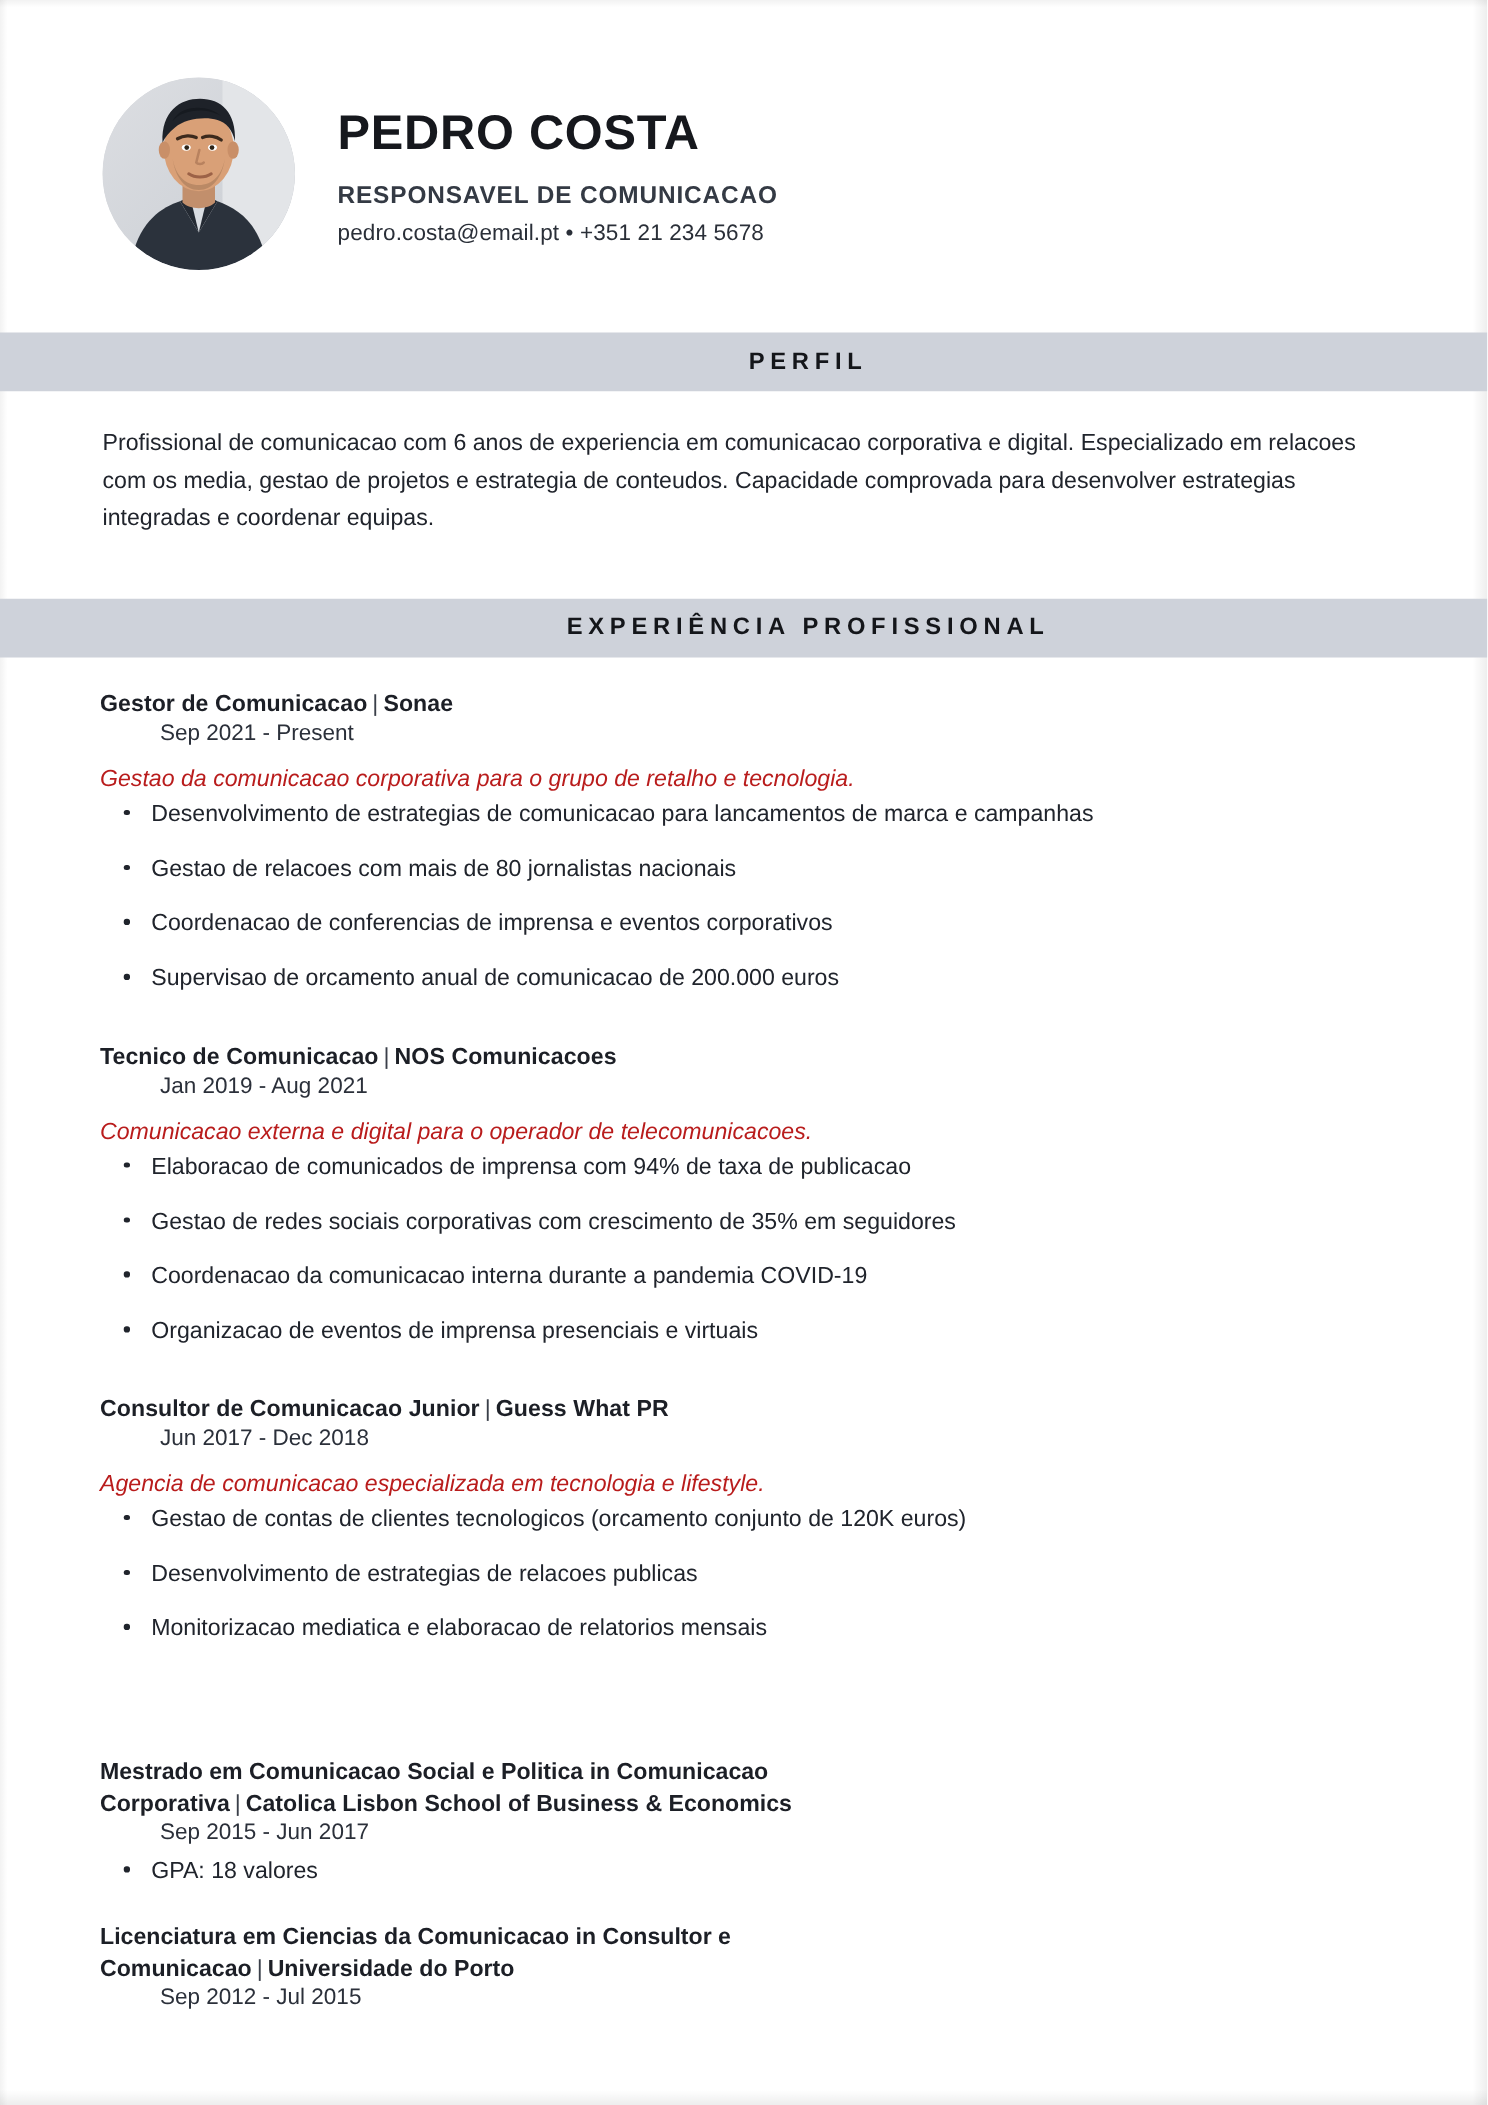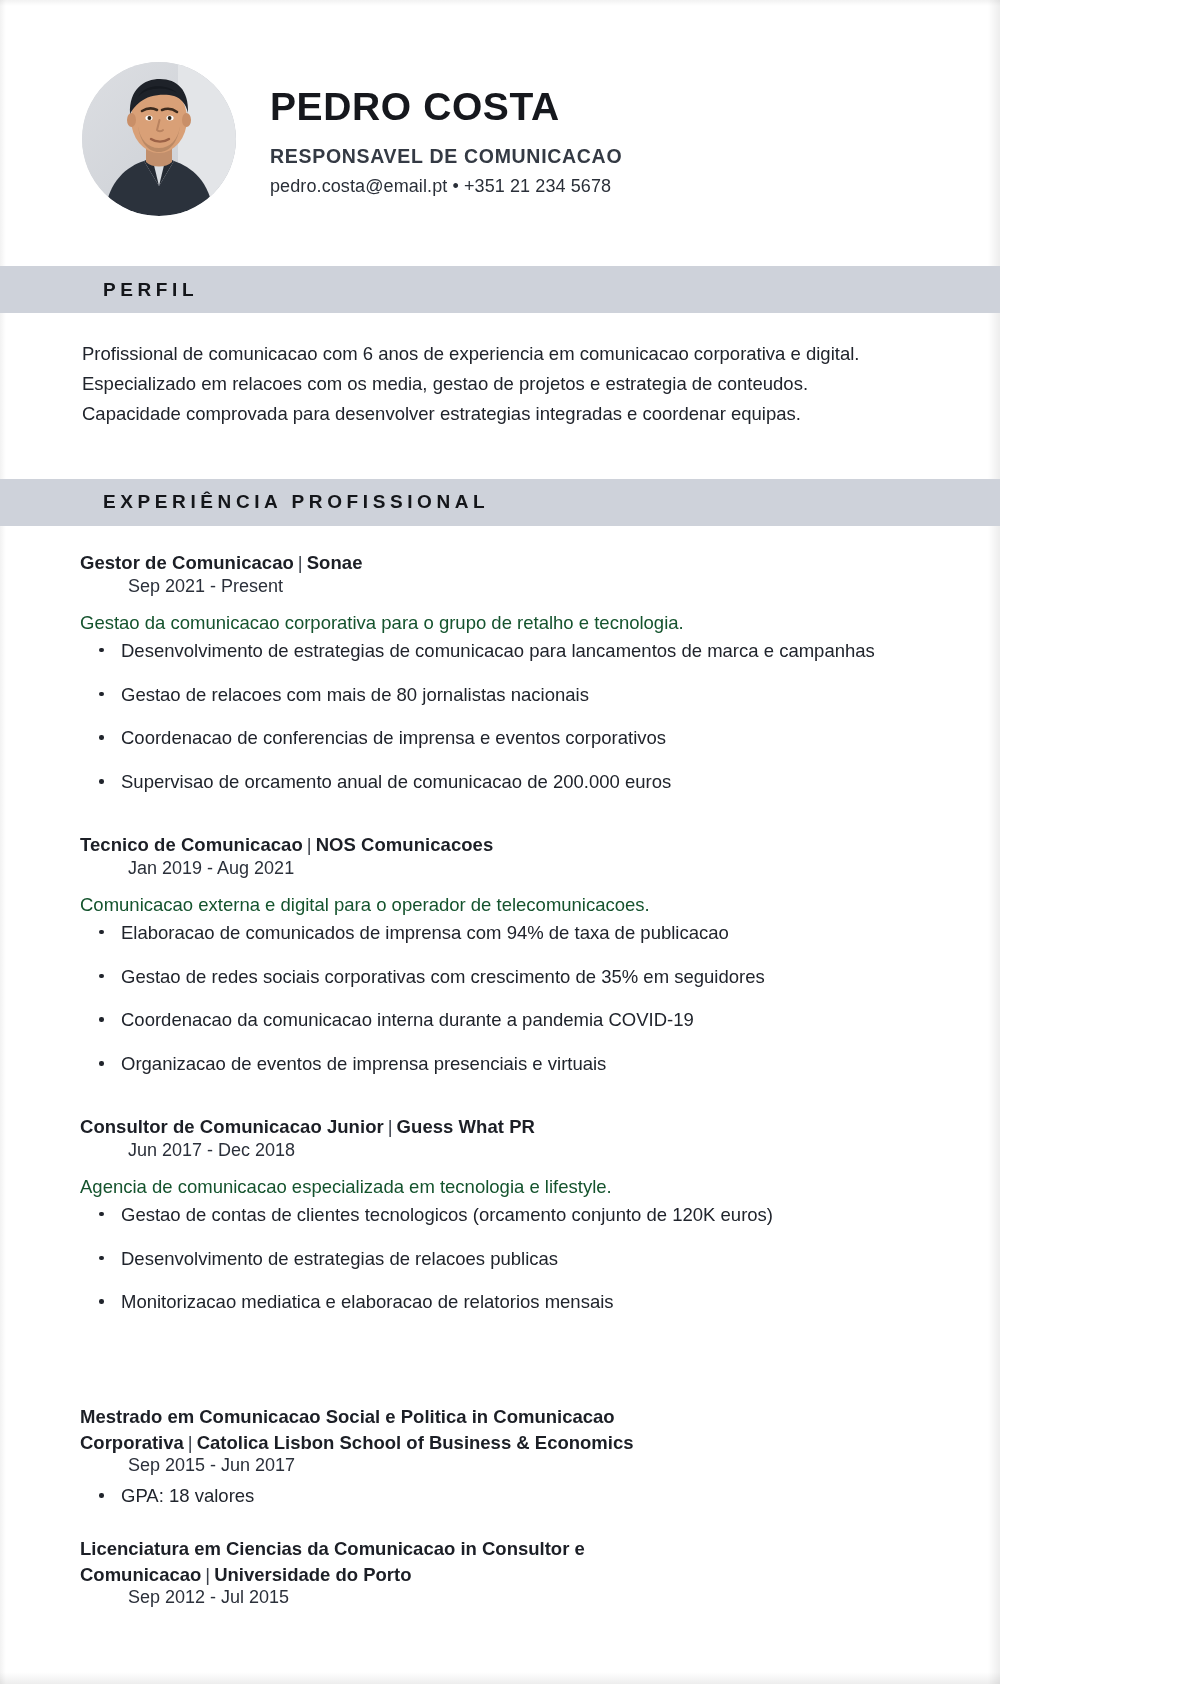--- a/index.html
+++ b/index.html
@@ -6,21 +6,21 @@
 
   html, body {
     width: 1190px;
     height: 1684px;
     background: #ffffff;
     font-family: "Liberation Sans", sans-serif;
   }
 
   .page {
     position: relative;
-    width: 1000px;
+    width: 1190px;
     height: 1684px;
     background: #ffffff;
     overflow: hidden;
   }
 
   
   .page-shadow-right {
     position: absolute;
     top: 0; right: 0;
     width: 12px; height: 1684px;
@@ -97,20 +97,21 @@
     letter-spacing: 0.1px;
   }
 
   
   .section-band {
     background: #ced2da;
     height: 47px;
     display: flex;
     align-items: center;
     padding-left: 103px;
+    justify-content: center;
   }
   .section-band .section-title {
     font-size: 19px;
     font-weight: 700;
     letter-spacing: 4.6px;
     color: #14161a;
   }
 
   
   .profile-body {
@@ -150,22 +151,23 @@
   .entry-date {
     font-size: 18px;
     color: #2b303a;
     white-space: nowrap;
     padding-left: 20px;
     margin-left: 28px;
   }
   .entry-desc {
     margin-top: 12px;
     font-size: 18.5px;
-    color: #14532d;
+    color: #b91c1c;
     line-height: 1.5;
+    font-style: italic;
   }
   .bullets {
     list-style: none;
   }
   .bullets li {
     position: relative;
     font-size: 18.5px;
     color: #20242c;
     line-height: 1.5;
     padding-left: 41px;

